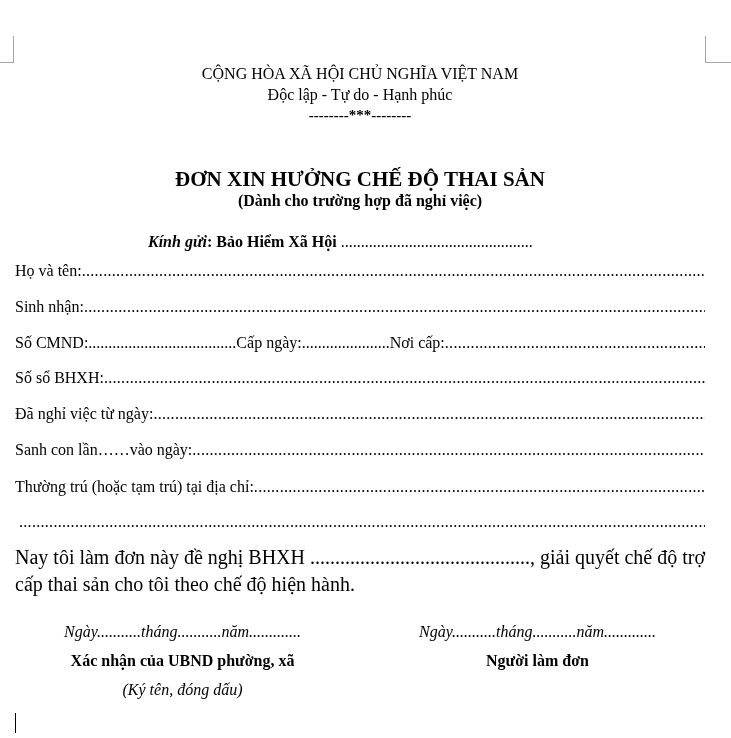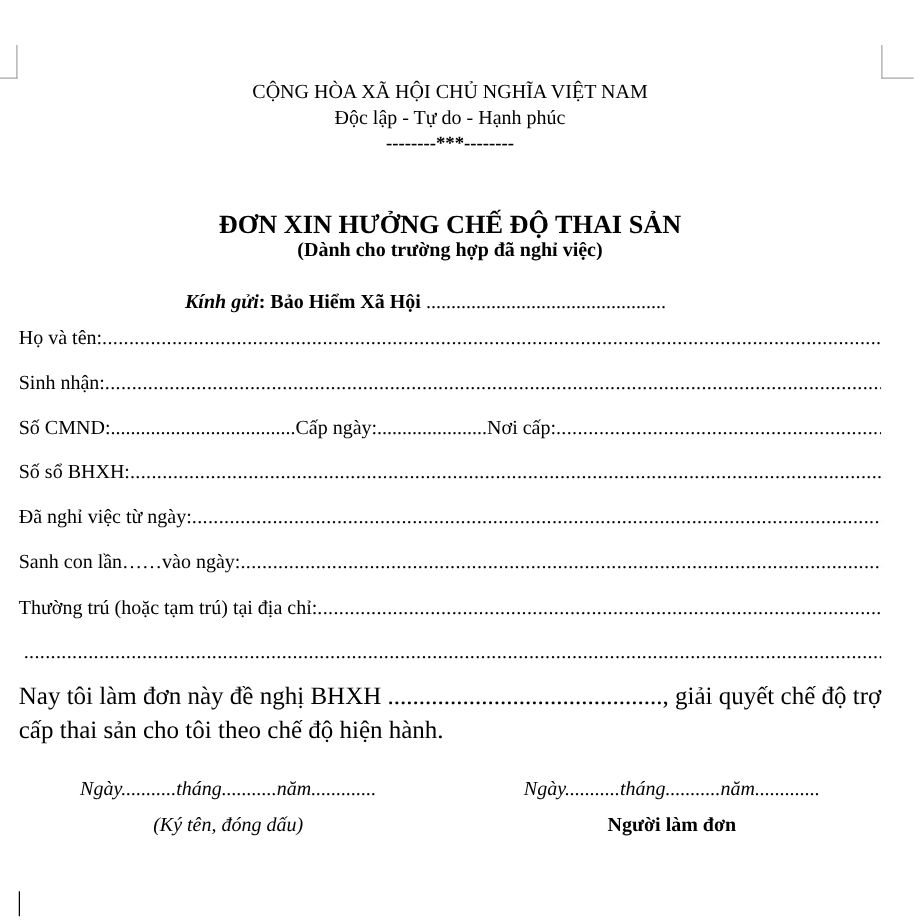--- a/index.html
+++ b/index.html
@@ -166,20 +166,21 @@
 </div>
 
 <div class="line field" style="top:512px; left:19px; width:686px;">
   <span class="dots"></span>
 </div>
 
 <div class="line para" style="top:544px;">Nay tôi làm đơn này đề nghị BHXH ............................................, giải quyết chế độ trợ cấp thai sản cho tôi theo chế độ hiện hành.</div>
 
 <div class="sig-col" style="left:30px; width:305px; top:617px;">
   <div class="italic">Ngày...........tháng...........năm.............</div>
+  <div class="bold">Xác nhận của UBND phường, xã</div>
   <div class="italic">(Ký tên, đóng dấu)</div>
 </div>
 
 <div class="sig-col" style="left:385px; width:305px; top:617px;">
   <div class="italic">Ngày...........tháng...........năm.............</div>
   <div class="bold">Người làm đơn</div>
 </div>
 
 <div class="cursor"></div>
 

